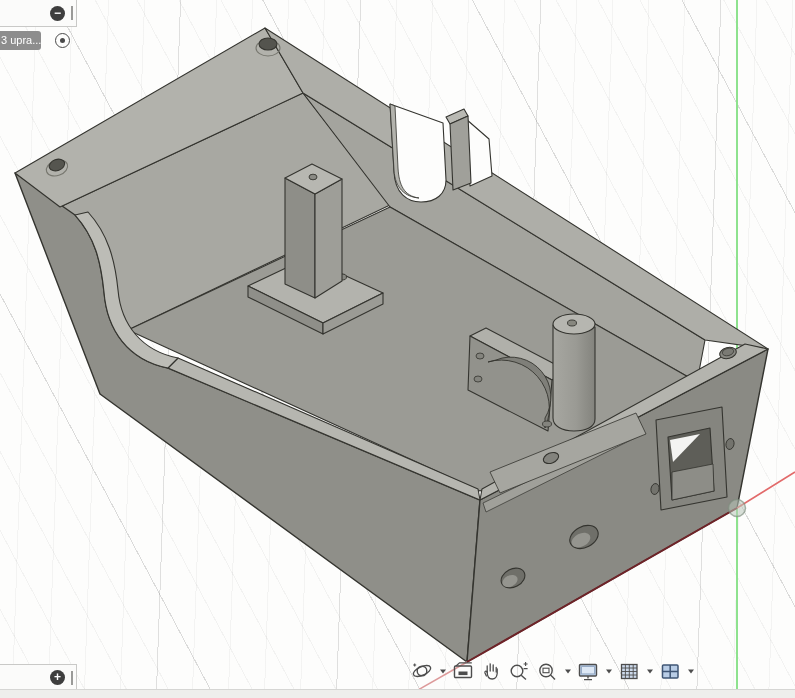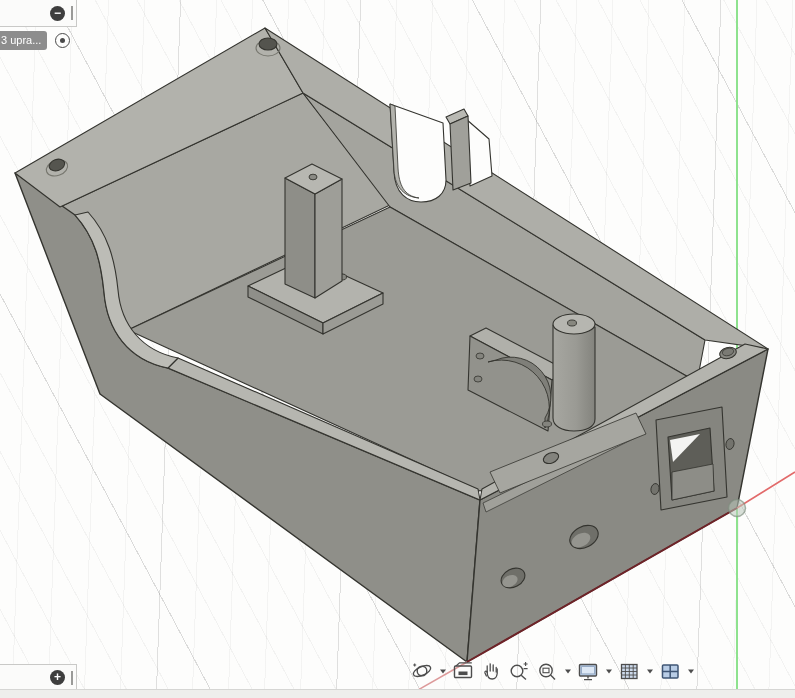--- a/index.html
+++ b/index.html
@@ -30,21 +30,21 @@
   .round-btn{
     width:15px;height:15px;border-radius:50%;background:#3e3e3e;color:#ffffff;
     font-size:12px;line-height:14px;text-align:center;font-weight:bold;
     margin-right:6px;cursor:pointer;user-select:none;
   }
   .drag-handle{width:2px;height:14px;background:#9a9a98;margin-right:3px;}
   
   .item-label{
     position:absolute;left:0;top:31px;height:19px;
     background:#8d8d8d;color:#ffffff;font-size:11px;line-height:19px;
-    padding:0 6px 0 1px;border-radius:0 3px 3px 0;white-space:nowrap;
+    padding:0 0 0 1px;border-radius:0 3px 3px 0;white-space:nowrap;
   }
   .radio-ind{
     position:absolute;left:55px;top:33px;width:13px;height:13px;border-radius:50%;
     border:1.6px solid #4a4a4a;background:#fdfdfc;display:flex;align-items:center;justify-content:center;
   }
   .radio-ind::after{content:"";width:5px;height:5px;border-radius:50%;background:#4a4a4a;}
   
   .navbar{
     position:absolute;left:410px;top:657px;height:28px;
     display:flex;align-items:center;gap:4px;

